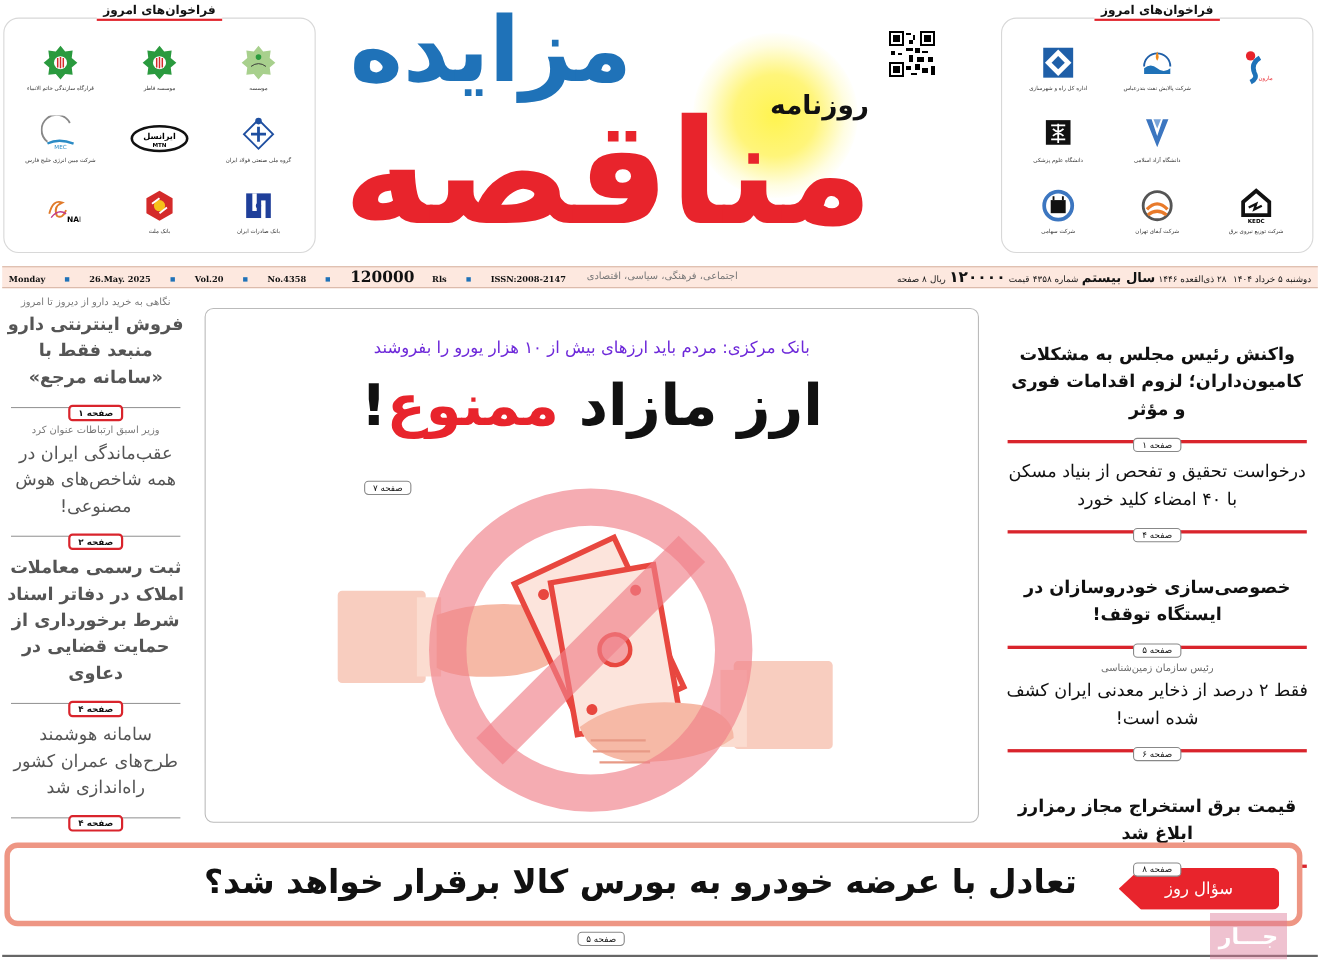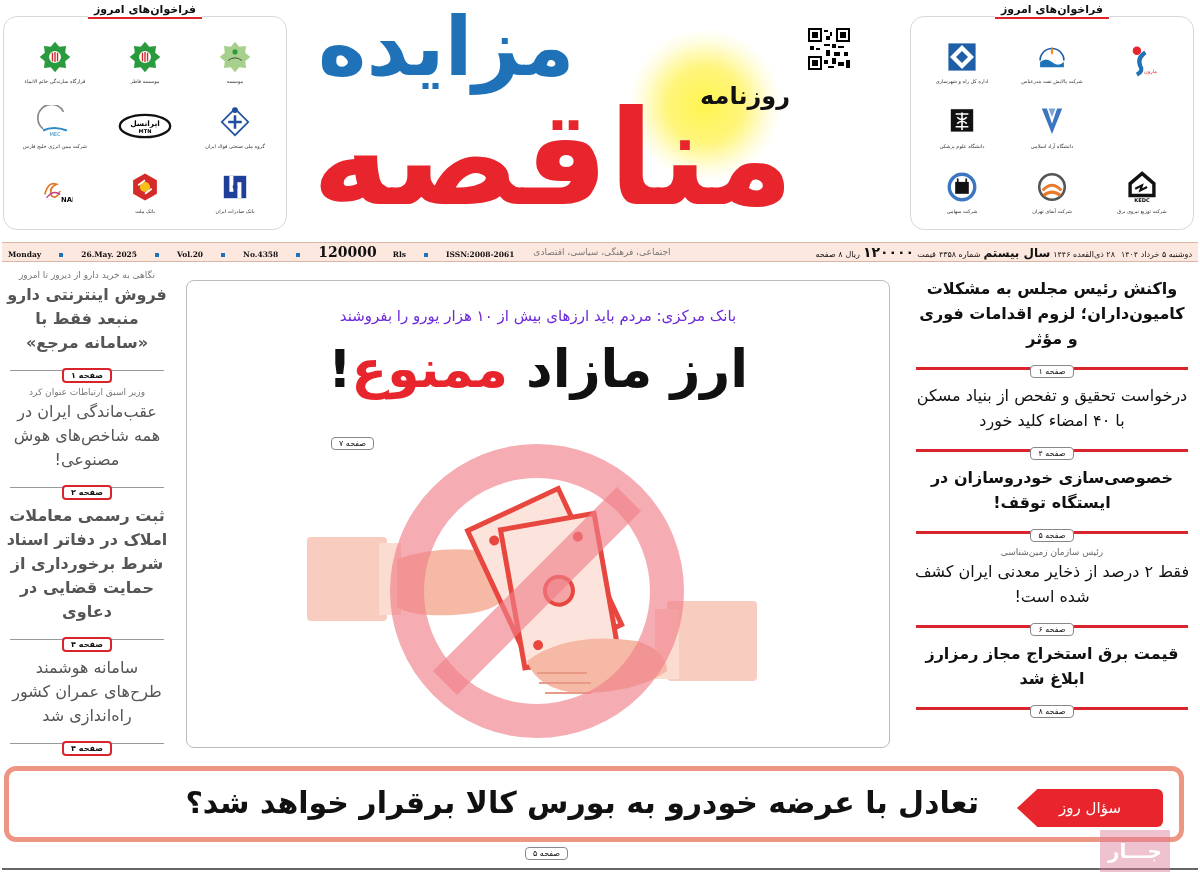--- a/index.html
+++ b/index.html
@@ -52,21 +52,21 @@
     .feat-title { position: absolute; top: 60px; left: 0; width: 100%; text-align: center; font-size: 52px; font-weight: bold; direction: rtl; line-height: 1.1; }
     .feat-title .red { color: #e8242c; }
     .feat-page { position: absolute; left: 144px; top: 150px; }
     .feat-art { position: absolute; left: 110px; top: 160px; width: 480px; height: 300px; }
 
     
     .right-col { position: absolute; left: 906px; top: 276px; width: 292px; height: 476px; direction: rtl; }
     .rc-item { text-align: center; padding: 0 6px; }
     .rc-kicker { font-size: 9px; color: #666; margin-bottom: 2px; }
     .rc-head { font-size: 16px; line-height: 25px; color: #111; }
-    .rc-head.bold { font-weight: bold; }
+    .rc-head.bold { font-weight: bold; margin-top: 33px; }
     .rc-sep { position: relative; height: 14px; margin: 8px 0 10px; }
     .rc-sep::before { content: ""; position: absolute; left: 4px; right: 4px; top: 8px; border-top: 3px solid #d9242c; }
 
     
     .qod { position: absolute; left: 4px; top: 766px; width: 1180px; height: 76px; border: 5px solid #ee9684; border-radius: 12px; background: #fff; }
     .qod-badge { position: absolute; right: 16px; top: 18px; width: 146px; height: 38px; background: #e8242c; color: #fff; font-size: 15px; display: flex; align-items: center; justify-content: center; border-radius: 0 6px 6px 0; direction: rtl; clip-path: polygon(14% 0, 100% 0, 100% 100%, 14% 100%, 0 50%); }
     .qod-text { position: absolute; right: 200px; top: 14px; width: 760px; text-align: center; font-size: 30px; font-weight: bold; direction: rtl; white-space: nowrap; }
     .qod-page { position: absolute; left: 516px; top: 70px; }
     .bottom-rule { position: absolute; left: 2px; top: 868px; width: 1196px; border-top: 2px solid #666; }
     .watermark { position: absolute; left: 1100px; top: 830px; width: 70px; height: 42px; background: rgba(220,120,150,0.45); color: #fff; font-size: 20px; font-weight: bold; display: flex; align-items: center; justify-content: center; direction: rtl; letter-spacing: 2px; }
@@ -301,21 +301,21 @@
       <span class="sq"></span>
     <span>26.May. 2025</span>
       <span class="sq"></span>
     <span>Vol.20</span>
       <span class="sq"></span>
     <span>No.4358</span>
       <span class="sq"></span>
     <span class="price">120000</span>
       <span>Rls</span>
       <span class="sq"></span>
-    <span>ISSN:2008-2061</span>
+    <span>ISSN:2008-2147</span>
   </div>
   <div class="cats">اجتماعی، فرهنگی، سیاسی، اقتصادی</div>
   <div class="fa">
     <span>دوشنبه ۵ خرداد ۱۴۰۴</span>
       <span class="sq"></span>
     <span>۲۸ ذی‌القعده ۱۴۴۶</span>
     <span class="big">سال بیستم</span>
     <span>شماره ۴۳۵۸</span>
     <span>قیمت</span>
     <span class="price">۱۲۰۰۰۰</span>

